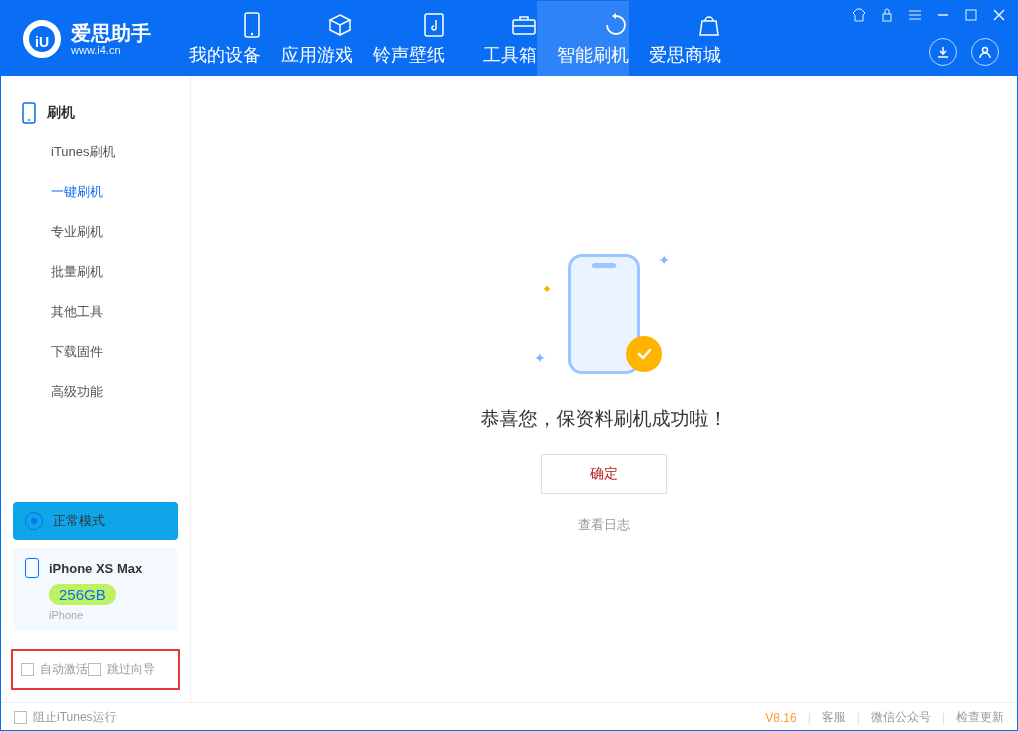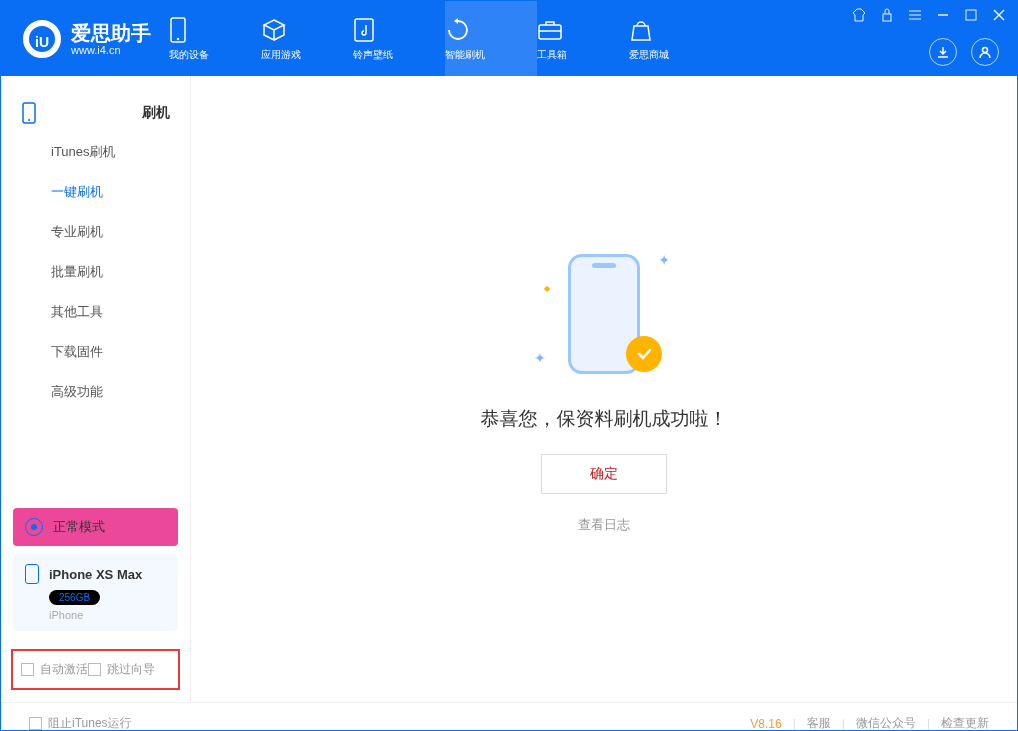--- a/index.html
+++ b/index.html
@@ -5,61 +5,61 @@
 * { margin: 0; padding: 0; box-sizing: border-box; font-family: "Microsoft YaHei", Arial, sans-serif; }
 body { background: #fff; width: 1018px; height: 731px; overflow: hidden; border: 1px solid #0a6ef5; }
 
 
 .header { background: #0a6ef5; height: 75px; display: flex; align-items: center; color: #fff; position: relative; }
 .logo { display: flex; align-items: center; padding: 0 18px 0 22px; }
 .logo-icon { width: 38px; height: 38px; border: 6px solid #ffffff; border-radius: 50%; display: flex; align-items: flex-end; justify-content: center; margin-right: 10px; }
 .logo-text { font-size: 20px; font-weight: bold; line-height: 1.1; }
 .logo-sub { font-size: 11px; opacity: .9; }
 .tabs { display: flex; height: 100%; }
-.tab { width: 92px; display: flex; flex-direction: column; align-items: flex-start; justify-content: center; font-size: 10px; cursor: pointer; }
+.tab { width: 92px; display: flex; flex-direction: column; align-items: flex-end; justify-content: center; font-size: 18px; cursor: pointer; }
 .tab.active { background: rgba(255,255,255,.15); }
 .tab-icon { height: 28px; display:flex; align-items:center; justify-content:center; margin-bottom: 4px; }
 .win-controls { position: absolute; right: 10px; top: 6px; display: flex; gap: 12px; }
 .win-btn { width: 16px; height: 16px; display:flex; align-items:center; justify-content:center; cursor:pointer; opacity:.9; }
 .header-right { position: absolute; right: 18px; bottom: 10px; display:flex; gap:14px; }
 .circ-btn { width:28px; height:28px; border:1.5px solid rgba(255,255,255,.7); border-radius:50%; display:flex; align-items:center; justify-content:center; cursor:pointer; }
 
 
 .body { display:flex; height: calc(731px - 75px - 30px); }
 .sidebar { width: 190px; border-right: 1px solid #eee; padding-top: 18px; display:flex; flex-direction:column; }
-.side-group-title { display:flex; align-items:center; padding: 8px 20px; font-size: 14px; color:#333; font-weight:bold;justify-content:space-between; }
+.side-group-title { display:flex; align-items:center; padding: 8px 20px; font-size: 14px; color:#333; font-weight:bold; }
 .side-group-title svg, .side-group-title .ico { margin-right: 10px; }
 .side-item { padding: 11px 20px 11px 50px; font-size: 13px; color:#555; cursor:pointer; }
 .side-item.active { color: #0a6ef5; }
 .side-spacer { flex:1; }
-.mode-box { margin: 8px 12px; background:#ec4899; border-radius:4px; padding: 10px 12px; display:flex; align-items:center; font-size:13px; color:#333; }
+.mode-box { margin: 8px 12px; background:#0ea5e9; border-radius:4px; padding: 10px 12px; display:flex; align-items:center; font-size:13px; color:#333; }
 .mode-dot { width:18px; height:18px; border:1.5px solid #0a6ef5; border-radius:50%; margin-right:10px; position:relative; }
 .mode-dot::after { content:''; position:absolute; width:6px; height:6px; background:#0a6ef5; border-radius:50%; top:5px; left:5px; }
 .device-box { margin: 0 12px 10px; background:#f4f8ff; border-radius:4px; padding: 10px 12px; }
 .device-name { font-size:13px; font-weight:bold; color:#333; display:flex; align-items:center; }
 .device-name .ph-ico { width:14px; height:20px; border:1.5px solid #0a6ef5; border-radius:3px; margin-right:10px; }
-.storage-badge { display:inline-block; background:#000000; color:#0a6ef5; font-size:10px; padding:2px 10px; border-radius:10px; margin:6px 0 4px 24px; }
+.storage-badge { display:inline-block; background:#bef264; color:#0a6ef5; font-size:15px; padding:2px 10px; border-radius:10px; margin:6px 0 4px 24px; }
 .device-type { font-size:11px; color:#aaa; margin-left:24px; }
 .check-row { border:2px solid #e63b3b; margin: 8px 10px 12px; padding: 10px 8px; display:flex; }
 .chk { display:flex; align-items:center; font-size:12px; color:#999; cursor:pointer; }
 .chk-box { width:13px; height:13px; border:1px solid #bbb; margin-right:6px; }
 
 
 .main { flex:1; display:flex; flex-direction:column; align-items:center; justify-content:center; gap: 22px; }
 .success-ill { width: 140px; height: 140px; position:relative; display:flex; align-items:center; justify-content:center; }
 .phone-shape { width: 72px; height: 120px; border: 3px solid #9cc6ff; border-radius: 14px; background:#eaf3ff; position:relative; }
 .phone-shape::before { content:''; position:absolute; top:6px; left:50%; transform:translateX(-50%); width:24px; height:5px; background:#9cc6ff; border-radius:3px; }
 .check-badge { position:absolute; right:12px; bottom:12px; width:36px; height:36px; background:#ffb400; border-radius:50%; display:flex; align-items:center; justify-content:center; }
 .sparkle { position:absolute; font-size:14px; color:#7fb4ff; }
 .success-text { font-size: 19px; color:#333; }
 .confirm-btn { border:1px solid #ddd; background:#fff; padding: 10px 48px; font-size:14px; color:#b91c1c; cursor:pointer; }
 .log-link { font-size:13px; color:#999; cursor:pointer; }
 
 
-.footer { height:30px; border-top:1px solid #eee; display:flex; align-items:flex-end; padding: 0 28px; font-size:12px; color:#999; }
+.footer { height:30px; border-top:1px solid #eee; display:flex; align-items:center; padding: 0 13px; font-size:12px; color:#999; }
 .footer .chk { color:#999; }
 .footer-right { margin-left:auto; display:flex; align-items:center; gap: 11px; }
 .footer-right .sep { color:#ddd; }
 .footer-link { cursor:pointer; }
 .version { color:#ff9a3c; }
 .mainbody { width:100%; }
 </style>
 </head>
 <body>
 
@@ -95,38 +95,38 @@
     </div>
     <div class="tab">
       <div class="tab-icon">
           <svg width="22" height="26">
             <rect x="2" y="2" width="18" height="22" rx="2" fill="none" stroke="#fff" stroke-width="1.5"></rect>
             <path d="M13 8 V16 A2 2 0 1 1 11 14" fill="none" stroke="#fff" stroke-width="1.5"></path>
           </svg>
         </div>
       <span>铃声壁纸</span>
     </div>
-    <div class="tab active">
-      <div class="tab-icon">
-          <svg width="26" height="26">
-            <path d="M13 4 A9 9 0 1 1 4 13" fill="none" stroke="#fff" stroke-width="1.8"></path>
-            <path d="M13 1 L13 7 L9 4 Z" fill="#fff"></path>
-          </svg>
-        </div>
-      <span>智能刷机</span>
-    </div>
     <div class="tab">
       <div class="tab-icon">
           <svg width="26" height="22">
             <rect x="2" y="6" width="22" height="14" rx="2" fill="none" stroke="#fff" stroke-width="1.5"></rect>
             <path d="M9 6 V3 H17 V6" fill="none" stroke="#fff" stroke-width="1.5"></path>
             <line x1="2" y1="12" x2="24" y2="12" stroke="#fff" stroke-width="1.5"></line>
           </svg>
         </div>
       <span>工具箱</span>
+    </div>
+    <div class="tab active">
+      <div class="tab-icon">
+          <svg width="26" height="26">
+            <path d="M13 4 A9 9 0 1 1 4 13" fill="none" stroke="#fff" stroke-width="1.8"></path>
+            <path d="M13 1 L13 7 L9 4 Z" fill="#fff"></path>
+          </svg>
+        </div>
+      <span>智能刷机</span>
     </div>
     <div class="tab">
       <div class="tab-icon">
           <svg width="24" height="24">
             <path d="M5 8 H19 L21 22 H3 Z" fill="none" stroke="#fff" stroke-width="1.5"></path>
             <path d="M8 8 A4 4 0 0 1 16 8" fill="none" stroke="#fff" stroke-width="1.5"></path>
           </svg>
         </div>
       <span>爱思商城</span>
     </div>

